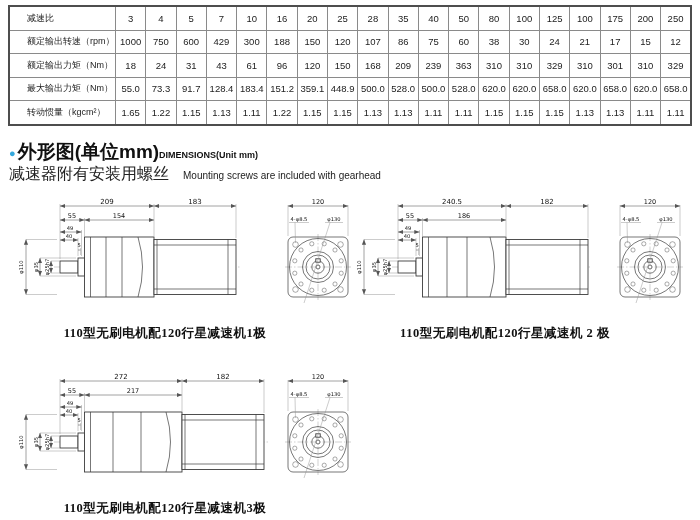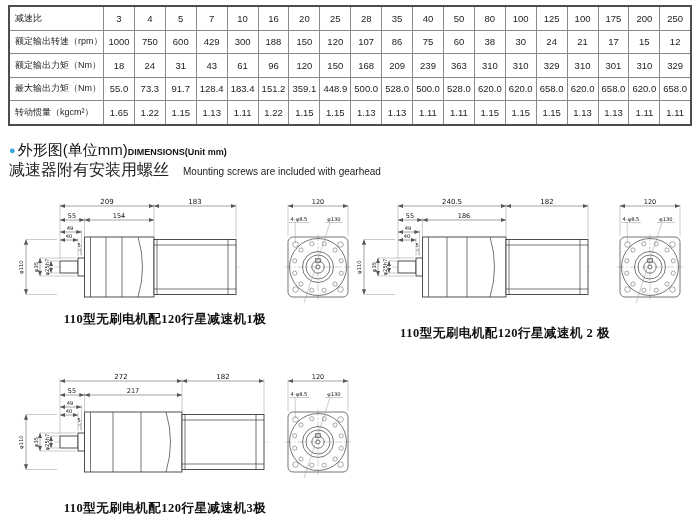--- a/index.html
+++ b/index.html
@@ -3,25 +3,25 @@
 <meta charset="utf-8">
 <style>
   html,body{margin:0;padding:0}
   body{width:700px;height:520px;background:#ffffff;position:relative;overflow:hidden;
        font-family:"Liberation Sans","DejaVu Sans",sans-serif;color:#1a1a1a}
   
   #spec-table{position:absolute;left:8px;top:5px;width:684px;border-collapse:collapse;
               border:2px solid #4d4d4d;table-layout:fixed}
   #spec-table td{border:1px solid #8a8a8a;text-align:center;font-size:9.5px;height:22.5px;
                  padding:0;color:#222;white-space:nowrap;overflow:hidden}
-  #spec-table td.lbl{width:88px;text-align:left;padding-left:5px;font-size:9px}
+  #spec-table td.lbl{width:88px;text-align:left;padding-left:17px;font-size:9px}
   
   .section-header{position:absolute;left:9px;top:140px;line-height:1.25}
   .sh-bullet{font-size:11px;vertical-align:1px;margin-right:2px}
-  .sh-cn{font-size:15px;font-weight:normal;color:#111}
+  .sh-cn{font-size:19px;font-weight:bold;color:#111}
   .sh-en{font-size:9px;font-weight:bold;color:#111;}
   .sh-note-cn{font-size:16px;color:#222}
   .sh-note-en{font-size:10px;color:#222;margin-left:14px}
   
   .drawing{position:absolute}
   svg{display:block}
   .part{fill:#fff;stroke:#3c3c3c;stroke-width:0.9}
   .pline{fill:none;stroke:#3c3c3c;stroke-width:0.7}
   .thin{fill:none;stroke:#555;stroke-width:0.5}
   .dim{fill:none;stroke:#555;stroke-width:0.55}
@@ -274,21 +274,21 @@
     <line class="ext" x1="62" y1="30.5" x2="36" y2="111"></line>
   </g>
   <g>
     <text x="50" y="11.5" text-anchor="middle">120</text>
     <text class="sm" x="31" y="29" text-anchor="middle">4-φ8.5</text>
     <text class="sm" x="66" y="29" text-anchor="middle">φ130</text>
   </g>
 </svg>
 </div>
 
-<div class="caption" style="left:35px;top:311px">110型无刷电机配120行星减速机1极</div>
+<div class="caption" style="left:35px;top:325px">110型无刷电机配120行星减速机1极</div>
 
 <div class="drawing" style="left:348px;top:192px">
 <svg width="246" height="115" viewBox="0 0 246 115">
   <defs>
     <marker id="m2" markerWidth="6" markerHeight="6" refX="5.2" refY="3" orient="auto-start-reverse" markerUnits="userSpaceOnUse">
       <path d="M0,0.9 L5.2,3 L0,5.1 Z" fill="#555"></path>
     </marker>
   </defs>
   <g>
     <line class="cl" x1="44" y1="75" x2="244" y2="75"></line>

